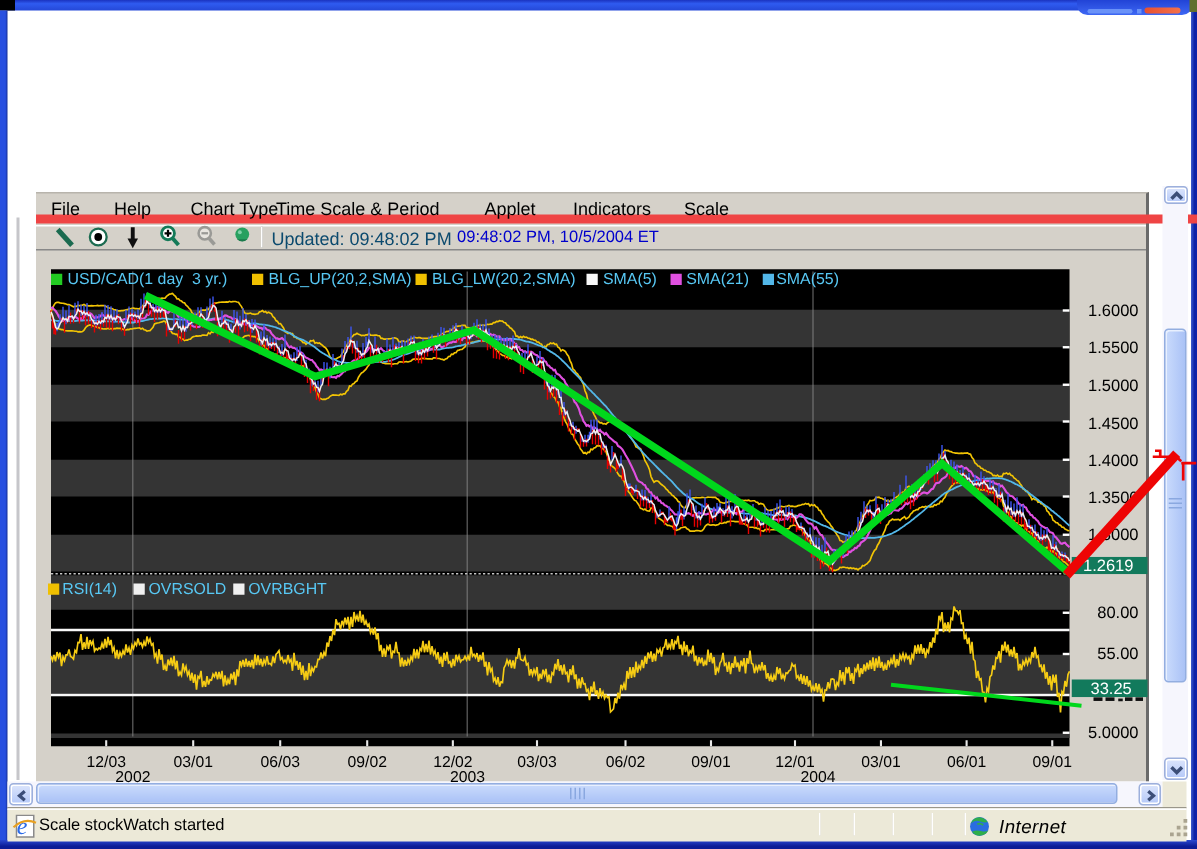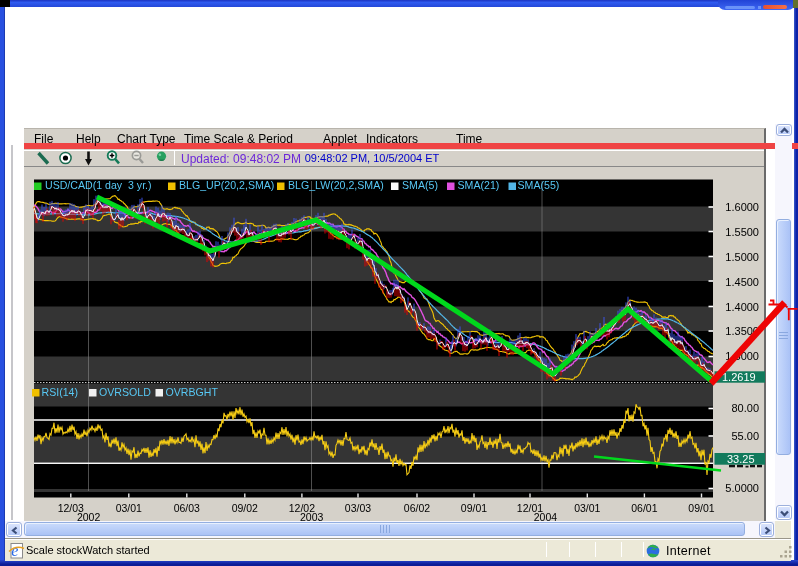--- a/index.html
+++ b/index.html
@@ -14,41 +14,41 @@
   background:linear-gradient(90deg,#3c5ccc,#0c22a8 55%); }
 #bborder { left:0; top:560px; width:798px; height:6px;
   background:linear-gradient(#2a48d0,#0c1c96 70%); }
 #applet { left:24px; top:128px; width:742px; height:393px; background:#d5d1c9;
   border-right:2px solid #6a6a6a; border-top:1px solid #b8b4ac; }
 #menubar { left:24px; top:128px; width:796px; height:21px;
   border-bottom:6px solid #ef4444; }
 #menubar span { position:absolute; top:4px; font-size:12px; color:#000; }
 #toolbar { left:24px; top:150px; width:740px; height:17px;
   border-bottom:1px solid #888; border-top:1px solid #fff; }
-#updated { left:181px; top:152px; font-size:12px; color:#6d28d9; }
+#updated { left:181px; top:152px; font-size:12px; color:#0c4a6e; }
 #stamp { left:0; top:152px; width:744px; text-align:center; font-size:11px; color:#0000cc; }
 #tsep { left:174px; top:151px; width:1px; height:14px; background:#8a8a8a; border-right:1px solid #fff; }
 .axl { font:10.5px "Liberation Sans",sans-serif; fill:#000; }
 .pxl { font:11px "Liberation Sans",sans-serif; fill:#000; }
 .lg  { font:10.6px "Liberation Sans",sans-serif; }
 #vsb { left:775px; top:124px; width:17px; height:396px; background:#f6f6fd; }
 .sbtn { position:absolute; background:linear-gradient(#dce5fc,#b4c8f8);
   border:1px solid #9db0dc; border-radius:3px; box-shadow:inset 0 0 0 1px #fff; }
 #vthumb { left:776px; top:219px; width:15px; height:236px;
   background:linear-gradient(90deg,#cadbfc,#aac2f6); border:1px solid #93aee0; border-radius:3px;
   box-shadow:inset 1px 1px 0 #e8f0fe; }
 #hsb { left:5px; top:520.5px; width:770px; height:17px; background:#f6f6fd; }
 #hthumb { left:24px; top:521.5px; width:721px; height:14.5px;
   background:linear-gradient(#cadbfc,#aac2f6); border:1px solid #93aee0; border-radius:3px;
   box-shadow:inset 1px 1px 0 #e8f0fe; }
 #sline { left:5px; top:537.5px; width:786px; height:1px; background:#9a968a; }
 #status { left:5px; top:538.5px; width:786px; height:22px; background:#ece9d8;
   border-top:1px solid #fff; }
 #stext { left:26px; top:544px; font-size:11px; color:#000; }
-#itext { left:666px; top:544px; font-size:12.5px; letter-spacing:0.3px; color:#000; }
+#itext { left:666px; top:544px; font-size:12.5px; letter-spacing:0.3px; color:#000;font-style:italic; }
 .ssep { position:absolute; top:542px; width:1px; height:15px; background:#c8c4b4; border-right:1px solid #fff; }
 #corner { left:775px; top:520.5px; width:16px; height:17px; background:#ece9d8; }
 #ov { position:absolute; left:0; top:0; z-index:5; pointer-events:none; }
 </style></head>
 <body>
 <div class="abs" id="topbar"></div>
 <div class="abs" style="left:718px;top:0;width:77px;height:10px;background:linear-gradient(#2143d6,#3e68f4);border-radius:0 0 7px 7px"></div>
 <div class="abs" style="left:725px;top:6px;width:30px;height:3px;background:#6a92f8;border-radius:2px"></div>
 <div class="abs" style="left:758px;top:6px;width:3px;height:3px;background:#6a92f8"></div>
 <div class="abs" style="left:763px;top:5px;width:24px;height:4px;background:linear-gradient(90deg,#e85030,#f4714a);border-radius:2px"></div>
@@ -56,25 +56,25 @@
 <div class="abs" id="notch"></div>
 <div class="abs" id="lborder"></div>
 <div class="abs" style="left:10.5px;top:145px;width:2px;height:375px;background:#c6c6ca"></div>
 <div class="abs" id="rborder"></div>
 <div class="abs" id="bborder"></div>
 
 <div class="abs" id="applet"></div>
 <div class="abs" id="menubar">
 <span style="left:10px">File</span>
 <span style="left:52px">Help</span>
-<span style="left:93px">Chart Type</span>
+<span style="left:103px">Chart Type</span>
 <span style="left:160px">Time Scale &amp; Period</span>
 <span style="left:299px">Applet</span>
-<span style="left:342px">Indicators</span>
-<span style="left:432px">Time</span>
+<span style="left:358px">Indicators</span>
+<span style="left:432px">Scale</span>
 </div>
 <div class="abs" id="toolbar"></div>
 <div class="abs" id="tsep"></div>
 <div class="abs" style="left:34px;top:150px;width:160px;height:18px"><svg width="160" height="18" viewBox="0 0 160 18">
 <line x1="4.5" y1="3" x2="14" y2="13.5" stroke="#1b6b50" stroke-width="3.4"></line>
 <circle cx="31.5" cy="8" r="5.6" fill="#fff" stroke="#1b6b50" stroke-width="1.5"></circle>
 <circle cx="31.5" cy="8" r="2.6" fill="#000"></circle>
 <line x1="54.5" y1="1.5" x2="54.5" y2="10" stroke="#101010" stroke-width="2.6"></line>
 <path d="M51 9 L58 9 L54.5 15.5 Z" fill="#101010"></path>
 <circle cx="78" cy="5.5" r="4.3" fill="#fff" stroke="#147a58" stroke-width="1.9"></circle>

